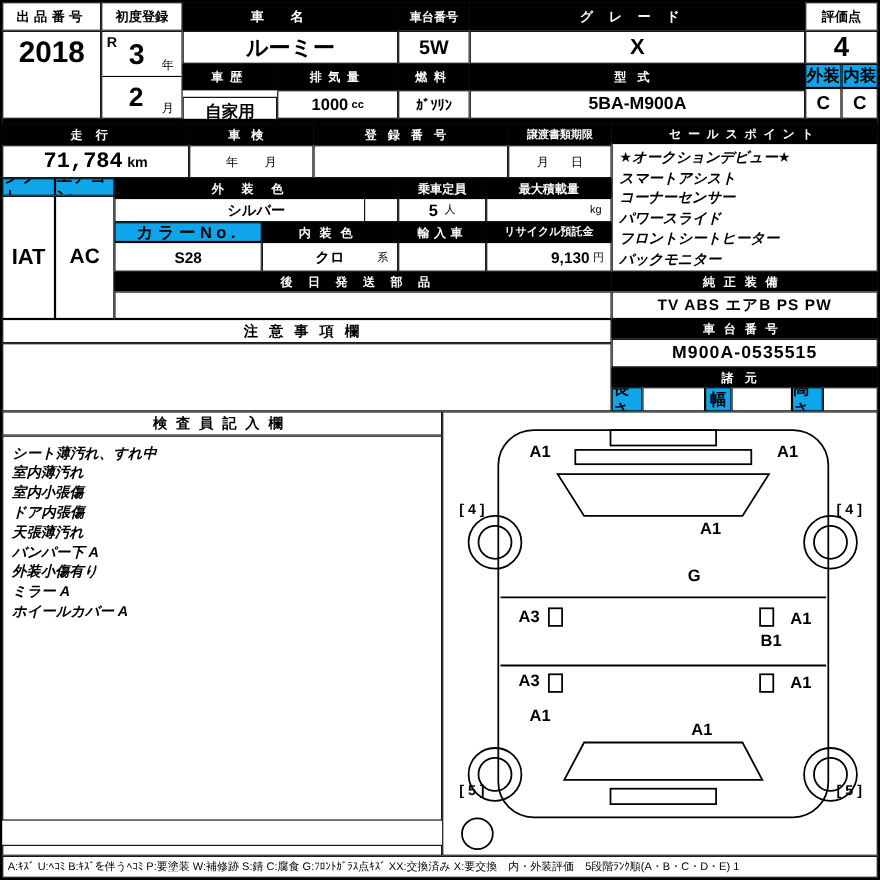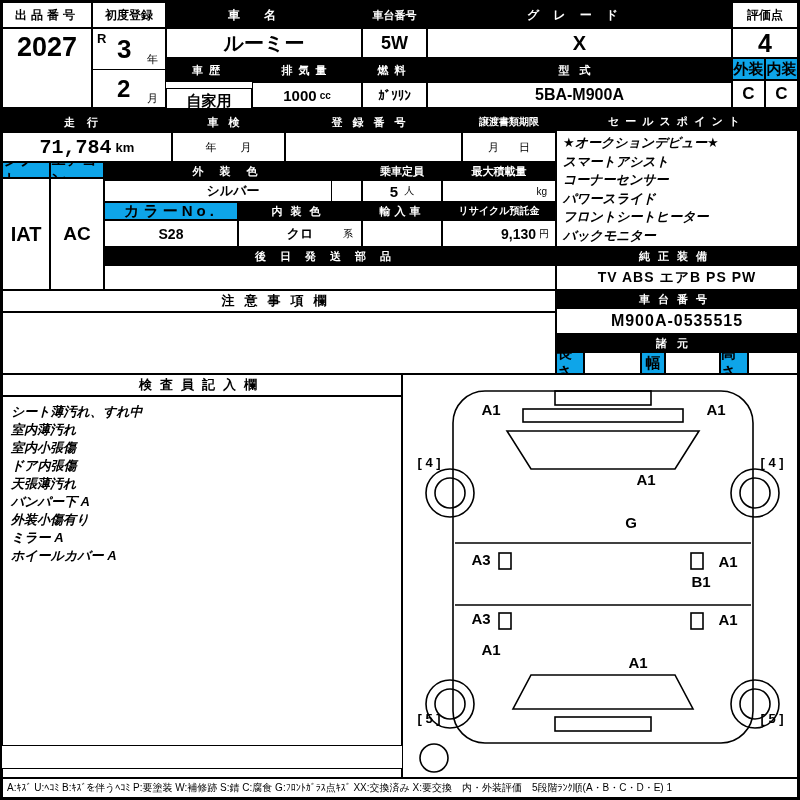--- a/index.html
+++ b/index.html
@@ -18,21 +18,21 @@
   .line { display:block; }
   svg text { font-family:"Liberation Sans","DejaVu Sans",sans-serif; font-weight:bold; fill:#000; }
 </style>
 </head>
 <body>
 
 <div class="sheet">
 
   <div class="cell lbl" style="left:2px;top:2px;width:90px;height:26px;letter-spacing:4px">出品番号</div>
   <div class="cell" style="left:2px;top:28px;width:90px;height:80px;align-items:flex-start;padding-top:3px">
-    <span class="b" style="font-size:27px">2027</span>
+    <span class="b" style="font-size:27px">2018</span>
   </div>
 
   <div class="cell lbl" style="left:92px;top:2px;width:74px;height:26px">初度登録</div>
   <div class="cell" style="left:92px;top:28px;width:74px;height:80px">
     <span style="position:absolute;left:4px;top:2px;font-size:13px;font-weight:bold">R</span>
     <span style="position:absolute;left:24px;top:5px;font-size:26px;font-weight:bold">3</span>
     <span style="position:absolute;right:7px;top:23px;font-size:11px">年</span>
     <span style="position:absolute;left:0;top:40px;width:100%;height:1px;background:#000"></span>
     <span style="position:absolute;left:24px;top:46px;font-size:24px;font-weight:bold">2</span>
     <span style="position:absolute;right:7px;top:62px;font-size:11px">月</span>

